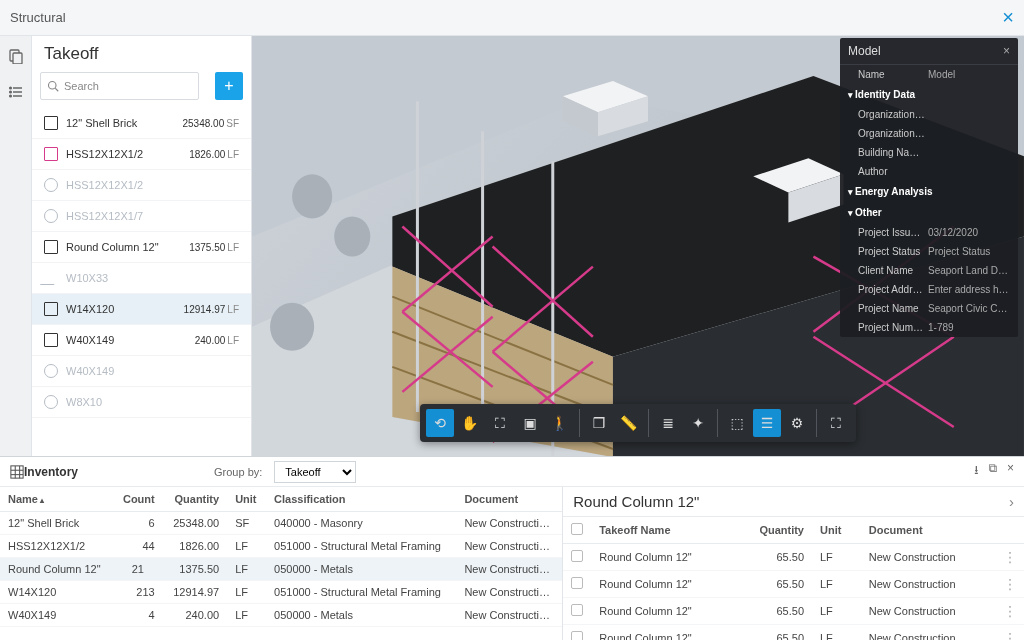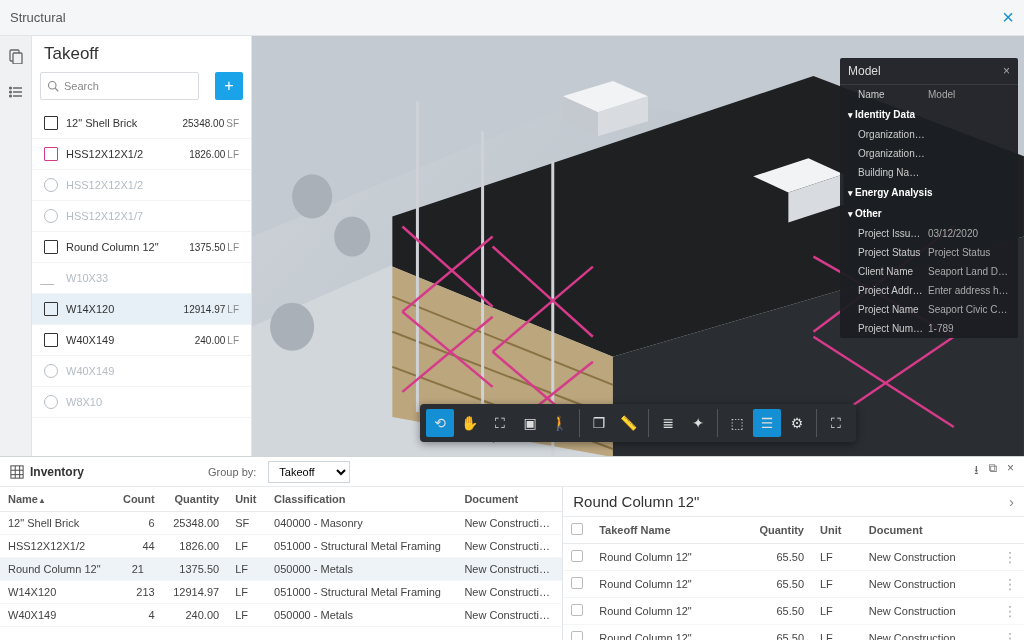--- a/index.html
+++ b/index.html
@@ -29,32 +29,32 @@
 .item.sel { background:#e6f0f6; }
 .item.mag .ic { color:#d63a8a; }
 
 .viewport { flex:1; position:relative; background: linear-gradient(135deg,#cfd4da 0%,#bfc6cd 50%,#b0b8c0 100%); overflow:hidden; }
 .viewport svg.scene { position:absolute; inset:0; }
 .toolbar { position:absolute; bottom:14px; left:50%; transform:translateX(-50%); background:#2a2e33; border-radius:4px; padding:5px 6px; display:flex; gap:2px; box-shadow:0 2px 8px rgba(0,0,0,.4); }
 .toolbar .tb { width:28px; height:28px; display:flex; align-items:center; justify-content:center; color:#ddd; cursor:pointer; border-radius:2px; font-size:14px; }
 .toolbar .tb.sel { background:#148fd4; }
 .toolbar .div { width:1px; background:#52565c; margin:0 3px; }
 
-.props { position:absolute; top:22px; right:6px; width:178px; background:rgba(28,30,34,.94); color:#ddd; font-size:10px; border-radius:2px; max-height:405px; overflow:hidden; }
+.props { position:absolute; top:2px; right:6px; width:178px; background:rgba(28,30,34,.94); color:#ddd; font-size:10px; border-radius:2px; max-height:405px; overflow:hidden; }
 .props .phd { display:flex; justify-content:space-between; padding:6px 8px; border-bottom:1px solid #3a3e44; font-size:12px; }
 .props .phd .x { color:#aaa; cursor:pointer; }
 .props .prow { display:flex; padding:4px 8px 4px 18px; }
 .props .cat { font-weight:600; padding:5px 8px; color:#fff; }
 .props .cat::before { content:"▾ "; font-size:9px; }
 .props .pk { width:70px; color:#ccc; overflow:hidden; text-overflow:ellipsis; white-space:nowrap; }
 .props .pv { flex:1; color:#aaa; overflow:hidden; text-overflow:ellipsis; white-space:nowrap; }
 
 .bottom { height:192px; background:#fff; border-top:1px solid #d0d5da; display:flex; flex-direction:column; }
 .bhd { height:30px; display:flex; align-items:center; padding:0 10px; border-bottom:1px solid #e8ebee; gap:12px; }
-.bhd .ttl { font-size:12px; font-weight:600; display:flex; align-items:center; gap:6px; }
+.bhd .ttl { font-size:12px; font-weight:600; display:flex; align-items:center; }
 .bhd .grp { margin-left:auto; color:#666; font-size:11px; }
 .bhd select { border:1px solid #d0d5da; padding:3px 18px 3px 6px; font-size:11px; background:#fff; }
 .bhd .act { margin-left:auto; display:flex; gap:10px; color:#666; }
 .bhd .act span { cursor:pointer; }
 
 .tables { flex:1; display:flex; overflow:hidden; }
 .tleft { flex: 1 1 55%; border-right:1px solid #e1e4e8; overflow:auto; }
 .tright { flex: 0 0 45%; overflow:auto; position:relative; }
 table { width:100%; border-collapse:collapse; font-size:11px; }
 th { text-align:left; padding:6px 8px; font-weight:600; color:#555; border-bottom:1px solid #e8ebee; font-size:11px; position:sticky; top:0; background:#fff; }
@@ -251,20 +251,24 @@
             <span class="pv"></span>
           </div>
           <div class="prow">
             <span class="pk">Organization…</span>
             <span class="pv"></span>
           </div>
           <div class="prow">
             <span class="pk">Building Na…</span>
             <span class="pv"></span>
           </div>
+          <div class="prow">
+            <span class="pk">Author</span>
+            <span class="pv"></span>
+          </div>
           <div class="cat">Energy Analysis</div>
           <div class="cat">Other</div>
           <div class="prow">
             <span class="pk">Project Issu…</span>
             <span class="pv">03/12/2020</span>
           </div>
           <div class="prow">
             <span class="pk">Project Status</span>
             <span class="pv">Project Status</span>
           </div>
@@ -295,21 +299,21 @@
       <svg width="14" height="14" viewBox="0 0 16 16" fill="none" stroke="#555" stroke-width="1.2">
           <rect x="1" y="1" width="14" height="14"></rect>
           <line x1="1" y1="6" x2="15" y2="6"></line>
           <line x1="1" y1="11" x2="15" y2="11"></line>
           <line x1="6" y1="1" x2="6" y2="15"></line>
           <line x1="11" y1="1" x2="11" y2="15"></line>
         </svg>
       <span>Inventory</span>
     </span>
     <span style="flex:0 0 100px"></span>
-    <span class="grp" style="margin-left:0">Group by:</span>
+    <span class="grp" style="margin-left:12px">Group by:</span>
     <select><option>Takeoff</option></select>
     <div class="act">
       <span>⭳</span>
       <span>⧉</span>
       <span>×</span>
     </div>
   </div>
   <div class="tables">
     <div class="tleft">
       <table>

